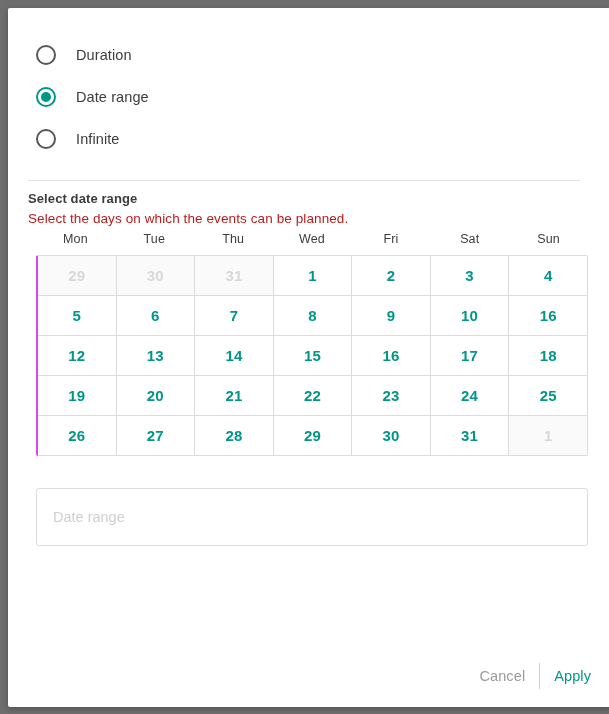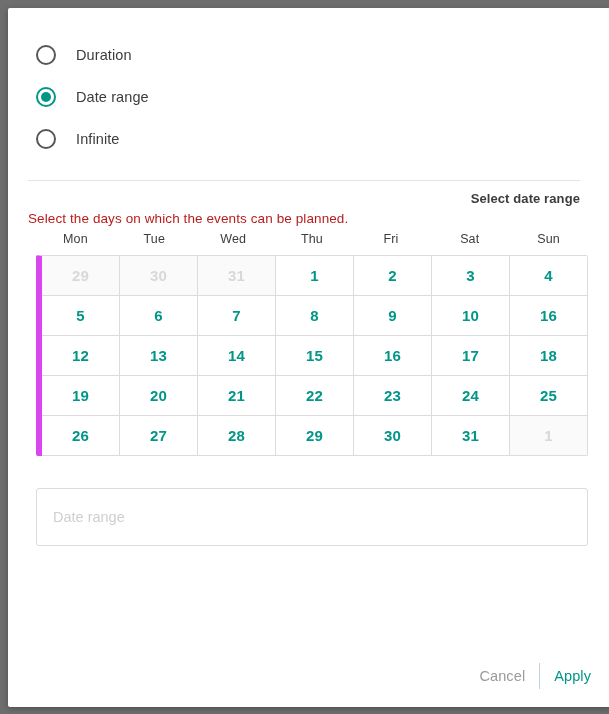--- a/index.html
+++ b/index.html
@@ -90,21 +90,20 @@
     margin-top: 20px;
   }
 
   
   .section-title {
     font-size: 13px;
     font-weight: bold;
     color: #3c3c3c;
     margin-top: 10px;
     letter-spacing: 0.1px;
-    text-align: right;
   }
   .section-sub {
     font-size: 13.5px;
     color: #b91c1c;
     margin-top: 5px;
     letter-spacing: 0.1px;
   }
 
   
   .month-nav {
@@ -150,21 +149,21 @@
     padding-bottom: 9px;
     letter-spacing: 0.1px;
   }
 
   
   .cal-grid {
     width: 552px;
     margin-left: 8px;
     display: grid;
     grid-template-columns: repeat(7, 1fr);
-    border-left: 6px solid #d946ef;
+    border-left: 2px solid #d946ef;
     border-top: 1px solid #dcdcdc;
     box-sizing: border-box;
     border-radius: 2px;
     overflow: hidden;
   }
   .day-cell {
     height: 40px;
     border-right: 1px solid #dcdcdc;
     border-bottom: 1px solid #dcdcdc;
     box-sizing: border-box;
@@ -274,22 +273,22 @@
 
     <div class="hr"></div>
 
     <div class="section-title">Select date range</div>
     <div class="section-sub">Select the days on which the events can be planned.</div>
 
 
     <div class="weekdays">
       <div class="weekday">Mon</div>
       <div class="weekday">Tue</div>
+      <div class="weekday">Thu</div>
       <div class="weekday">Wed</div>
-      <div class="weekday">Thu</div>
       <div class="weekday">Fri</div>
       <div class="weekday">Sat</div>
       <div class="weekday">Sun</div>
     </div>
 
     <div class="cal-grid" id="cal-grid">
         <div class="day-cell disabled">29</div>
         <div class="day-cell disabled">30</div>
         <div class="day-cell disabled">31</div>
         <div class="day-cell">1</div>

